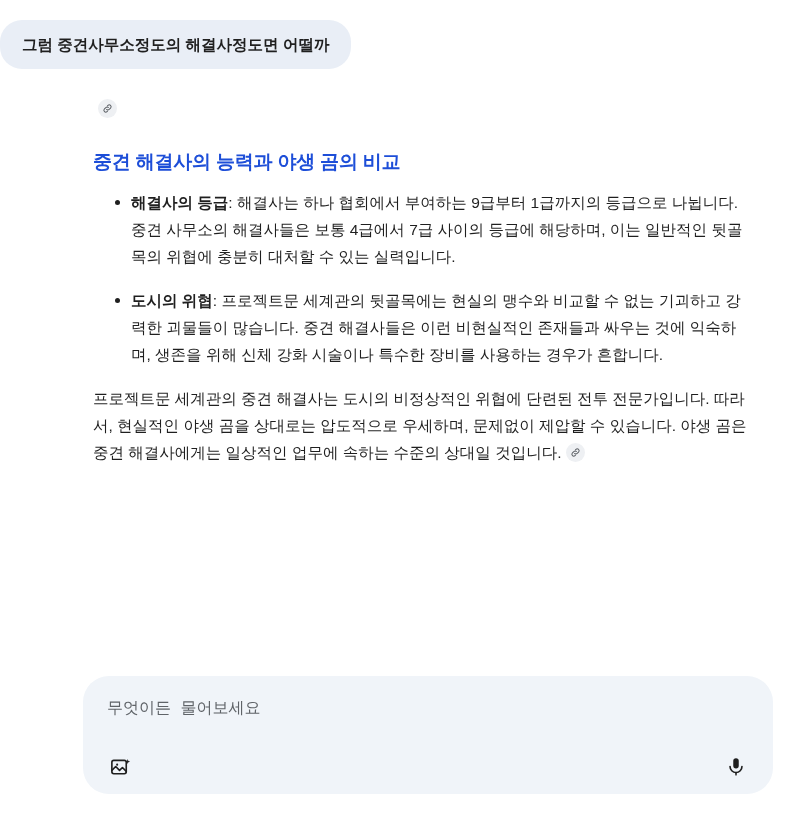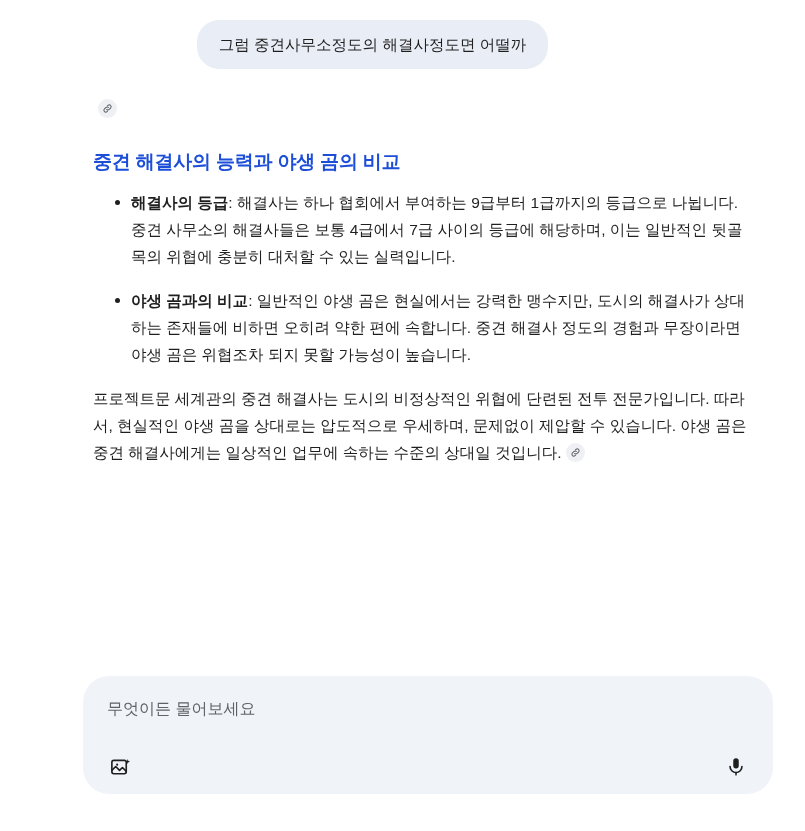--- a/index.html
+++ b/index.html
@@ -20,22 +20,23 @@
     position: absolute;
     left: 0;
     top: 0;
     width: 805px;
     height: 831px;
     overflow: hidden;
   }
 
   .user-turn {
     display: flex;
-    justify-content: center;
+    justify-content: flex-start;
     padding: 20px 60px 0 0;
+    font-weight: bold;
   }
   .user-bubble {
     background: #e9eef6;
     color: #1f1f1f;
     border-radius: 22px;
     padding: 13px 22px;
     font-size: 15.5px;
     line-height: 1.5;
     max-width: 560px;
   }
@@ -119,20 +120,21 @@
   .composer {
     position: absolute;
     left: 83px;
     bottom: 37px;
     width: 690px;
     box-sizing: border-box;
     background: #f0f4f9;
     border-radius: 26px;
     padding: 20px 22px 14px 22px;
     height: 118px;
+    font-family: Liberation Mono, monospace;
   }
   .composer-input {
     font-size: 16px;
     color: #5f6368;
     line-height: 1.4;
     padding: 2px 2px 0 2px;
     outline: none;
     min-height: 26px;
   }
   .composer-row {
@@ -175,21 +177,21 @@
           </svg>
         </span></p>
 
     <h2 class="section-title">중견 해결사의 능력과 야생 곰의 비교</h2>
 
     <ul class="bullets">
       <li>
         <span class="b">해결사의 등급</span><span>: 해결사는 하나 협회에서 부여하는 9급부터 1급까지의 등급으로 나뉩니다. 중견 사무소의 해결사들은 보통 4급에서 7급 사이의 등급에 해당하며, 이는 일반적인 뒷골목의 위협에 충분히 대처할 수 있는 실력입니다.</span>
       </li>
       <li>
-        <span class="b">야생 곰과의 비교</span><span>: 일반적인 야생 곰은 현실에서는 강력한 맹수지만, 도시의 해결사가 상대하는 존재들에 비하면 오히려 약한 편에 속합니다. 중견 해결사 정도의 경험과 무장이라면 야생 곰은 위협조차 되지 못할 가능성이 높습니다.</span>
+        <span class="b">도시의 위협</span><span>: 프로젝트문 세계관의 뒷골목에는 현실의 맹수와 비교할 수 없는 기괴하고 강력한 괴물들이 많습니다. 중견 해결사들은 이런 비현실적인 존재들과 싸우는 것에 익숙하며, 생존을 위해 신체 강화 시술이나 특수한 장비를 사용하는 경우가 흔합니다.</span>
       </li>
     </ul>
 
 
     <p class="para"><span>프로젝트문 세계관의 중견 해결사는 도시의 비정상적인 위협에 단련된 전투 전문가입니다. 따라서, 현실적인 야생 곰을 상대로는 압도적으로 우세하며, 문제없이 제압할 수 있습니다. 야생 곰은 중견 해결사에게는 일상적인 업무에 속하는 수준의 상대일 것입니다.</span><span class="link-chip">
           <svg viewBox="0 0 24 24" fill="none" stroke="#5f6368" stroke-width="2.2" stroke-linecap="round">
             <path d="M10 14a4 4 0 0 0 5.66 0l3-3a4 4 0 0 0-5.66-5.66l-1 1"></path>
             <path d="M14 10a4 4 0 0 0-5.66 0l-3 3a4 4 0 0 0 5.66 5.66l1-1"></path>
           </svg>
         </span></p>

